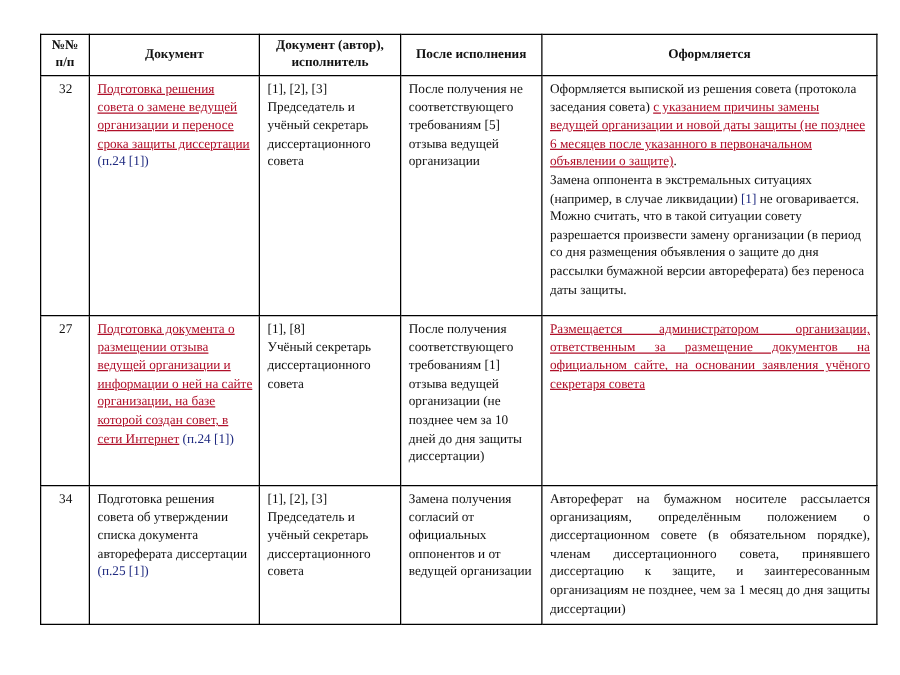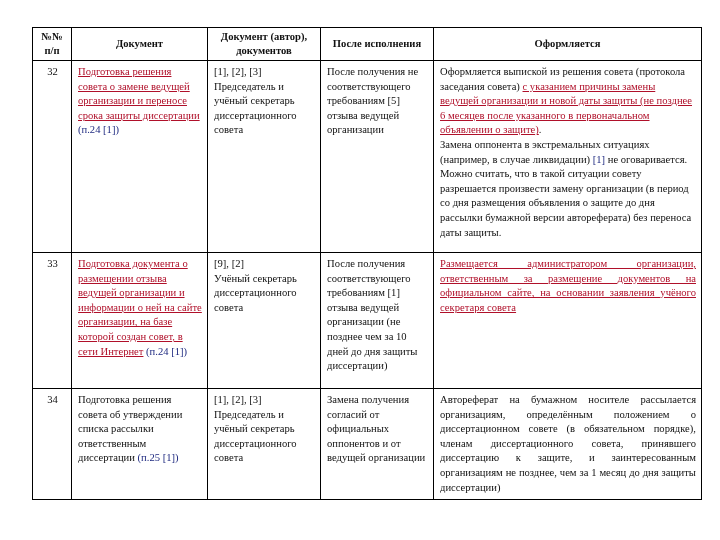--- a/index.html
+++ b/index.html
@@ -37,49 +37,49 @@
       <col class="c1">
       <col class="c2">
       <col class="c3">
       <col class="c4">
       <col class="c5">
     </colgroup>
   <thead>
     <tr>
       <th>№№ п/п</th>
       <th>Документ</th>
-      <th>Документ (автор), документов</th>
+      <th>Документ (автор), исполнитель</th>
       <th>После исполнения</th>
       <th>Оформляется</th>
     </tr>
   </thead>
   <tbody>
     <tr class="r32">
       <td class="num">32</td>
       <td><span class="red">Подготовка решения совета о замене ведущей организации и переносе срока защиты диссертации</span><span class="blue"> (п.24 [1])</span></td>
       <td>
           <span class="ref">[1], [2], [3]</span>
           <span class="blk">Председатель и учёный секретарь диссертационного совета</span>
         </td>
       <td>После получения не соответствующего требованиям [5] отзыва ведущей организации</td>
       <td><span>Оформляется выпиской из решения совета (протокола заседания совета) </span><span class="red">с указанием причины замены ведущей организации и новой даты защиты (не позднее 6 месяцев после указанного в первоначальном объявлении о защите)</span><span>.</span><br><span>Замена оппонента в экстремальных ситуациях (например, в случае ликвидации) </span><span class="blue">[1]</span><span> не оговаривается. Можно считать, что в такой ситуации совету разрешается произвести замену организации (в период со дня размещения объявления о защите до дня рассылки бумажной версии автореферата) без переноса даты защиты.</span></td>
     </tr>
     <tr class="r33">
-      <td class="num">33</td>
+      <td class="num">27</td>
       <td><span class="red">Подготовка документа о размещении отзыва ведущей организации и информации о ней на сайте организации, на базе которой создан совет, в сети Интернет</span><span class="blue"> (п.24 [1])</span></td>
       <td>
-          <span class="ref">[9], [2]</span>
+          <span class="ref">[1], [8]</span>
           <span class="blk">Учёный секретарь диссертационного совета</span>
         </td>
       <td>После получения соответствующего требованиям [1] отзыва ведущей организации (не позднее чем за 10 дней до дня защиты диссертации)</td>
       <td class="red just">Размещается администратором организации, ответственным за размещение документов на официальном сайте, на основании заявления учёного секретаря совета</td>
     </tr>
     <tr class="r34">
       <td class="num">34</td>
-      <td><span>Подготовка решения совета об утверждении списка рассылки ответственным диссертации</span><span class="blue"> (п.25 [1])</span></td>
+      <td><span>Подготовка решения совета об утверждении списка документа автореферата диссертации</span><span class="blue"> (п.25 [1])</span></td>
       <td>
           <span class="ref">[1], [2], [3]</span>
           <span class="blk">Председатель и учёный секретарь диссертационного совета</span>
         </td>
       <td>Замена получения согласий от официальных оппонентов и от ведущей организации</td>
       <td class="just">Автореферат на бумажном носителе рассылается организациям, определённым положением о диссертационном совете (в обязательном порядке), членам диссертационного совета, принявшего диссертацию к защите, и заинтересованным организациям не позднее, чем за 1 месяц до дня защиты диссертации)</td>
     </tr>
   </tbody>
 </table>
 

